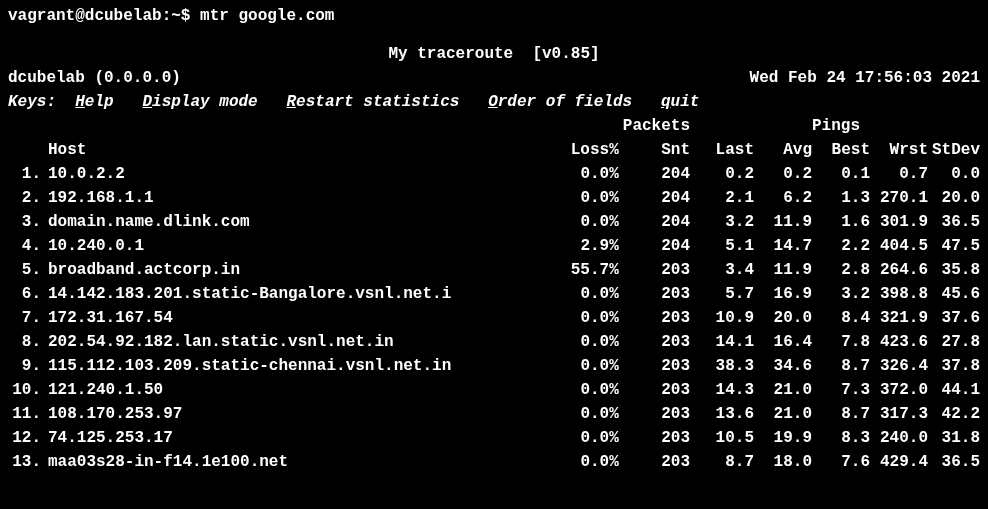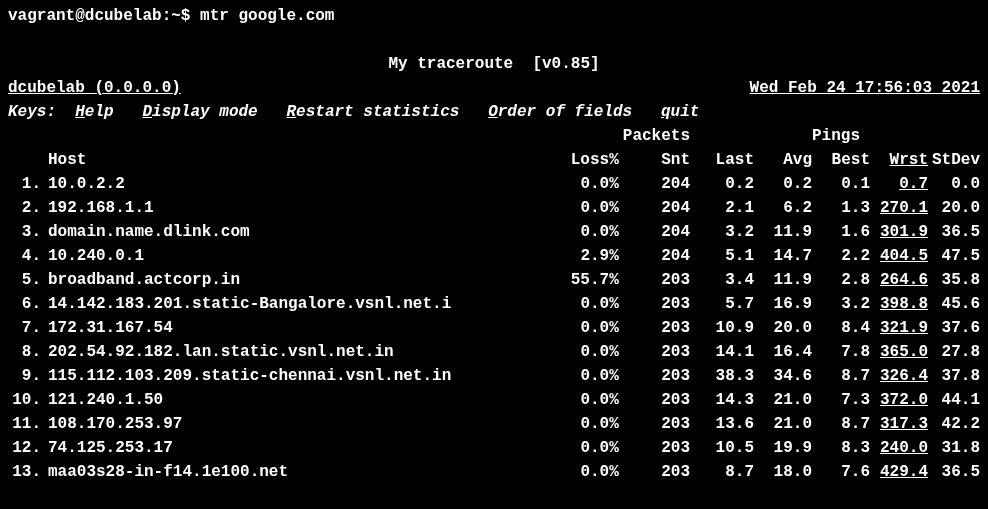--- a/index.html
+++ b/index.html
@@ -9,37 +9,37 @@
     font-family: "Menlo", "Consolas", "Courier New", monospace;
     font-size: 16px;
     line-height: 1.5;
     padding: 4px 8px;
     width: 988px;
     height: 509px;
     overflow: hidden;
     font-weight: bold;
   }
   .prompt-line { white-space: pre; }
-  .title-line { text-align: center; margin-top: 24px; white-space: pre; }
-  .row { display: flex; white-space: pre; text-decoration: underline; }
+  .title-line { text-align: center; margin-top: 14px; white-space: pre; }
+  .row { display: flex; white-space: pre; }
   .hostinfo { flex: 1; }
   .timestamp { text-align: left; }
   .keys-line { white-space: pre; font-style: italic; }
   .underline { text-decoration: underline; }
   table { border-collapse: collapse; width: 100%; }
   td { white-space: pre; font-family: inherit; font-size: inherit; font-weight: bold; }
   td.num { text-align: right; padding-right: 1px; width: 34px; }
   td.host { padding-left: 6px; }
   td.stat { text-align: right; }
   .w-loss { width: 64px; }
   .w-snt  { width: 58px; margin-left: 44px; }
   .w-last { width: 64px; }
   .w-avg  { width: 58px; }
   .w-best { width: 58px; }
-  .w-wrst { width: 58px; text-decoration: underline; }
+  .w-wrst { width: 58px; }
   .w-stdev{ width: 52px; margin-top: 25px; }
 </style>
 </head>
 <body>
 
 <div class="prompt-line">vagrant@dcubelab:~$ mtr google.com</div>
 
 <div class="title-line">My traceroute  [v0.85]</div>
 
 <div class="row">
@@ -153,21 +153,21 @@
         <td class="stat w-stdev">37.6</td>
       </tr>
       <tr>
         <td class="num"> 8.</td>
         <td class="host">202.54.92.182.lan.static.vsnl.net.in</td>
         <td class="stat w-loss">0.0%</td>
         <td class="stat w-snt">203</td>
         <td class="stat w-last">14.1</td>
         <td class="stat w-avg">16.4</td>
         <td class="stat w-best">7.8</td>
-        <td class="stat w-wrst">365.0</td>
+        <td class="stat w-wrst">423.6</td>
         <td class="stat w-stdev">27.8</td>
       </tr>
       <tr>
         <td class="num"> 9.</td>
         <td class="host">115.112.103.209.static-chennai.vsnl.net.in</td>
         <td class="stat w-loss">0.0%</td>
         <td class="stat w-snt">203</td>
         <td class="stat w-last">38.3</td>
         <td class="stat w-avg">34.6</td>
         <td class="stat w-best">8.7</td>

